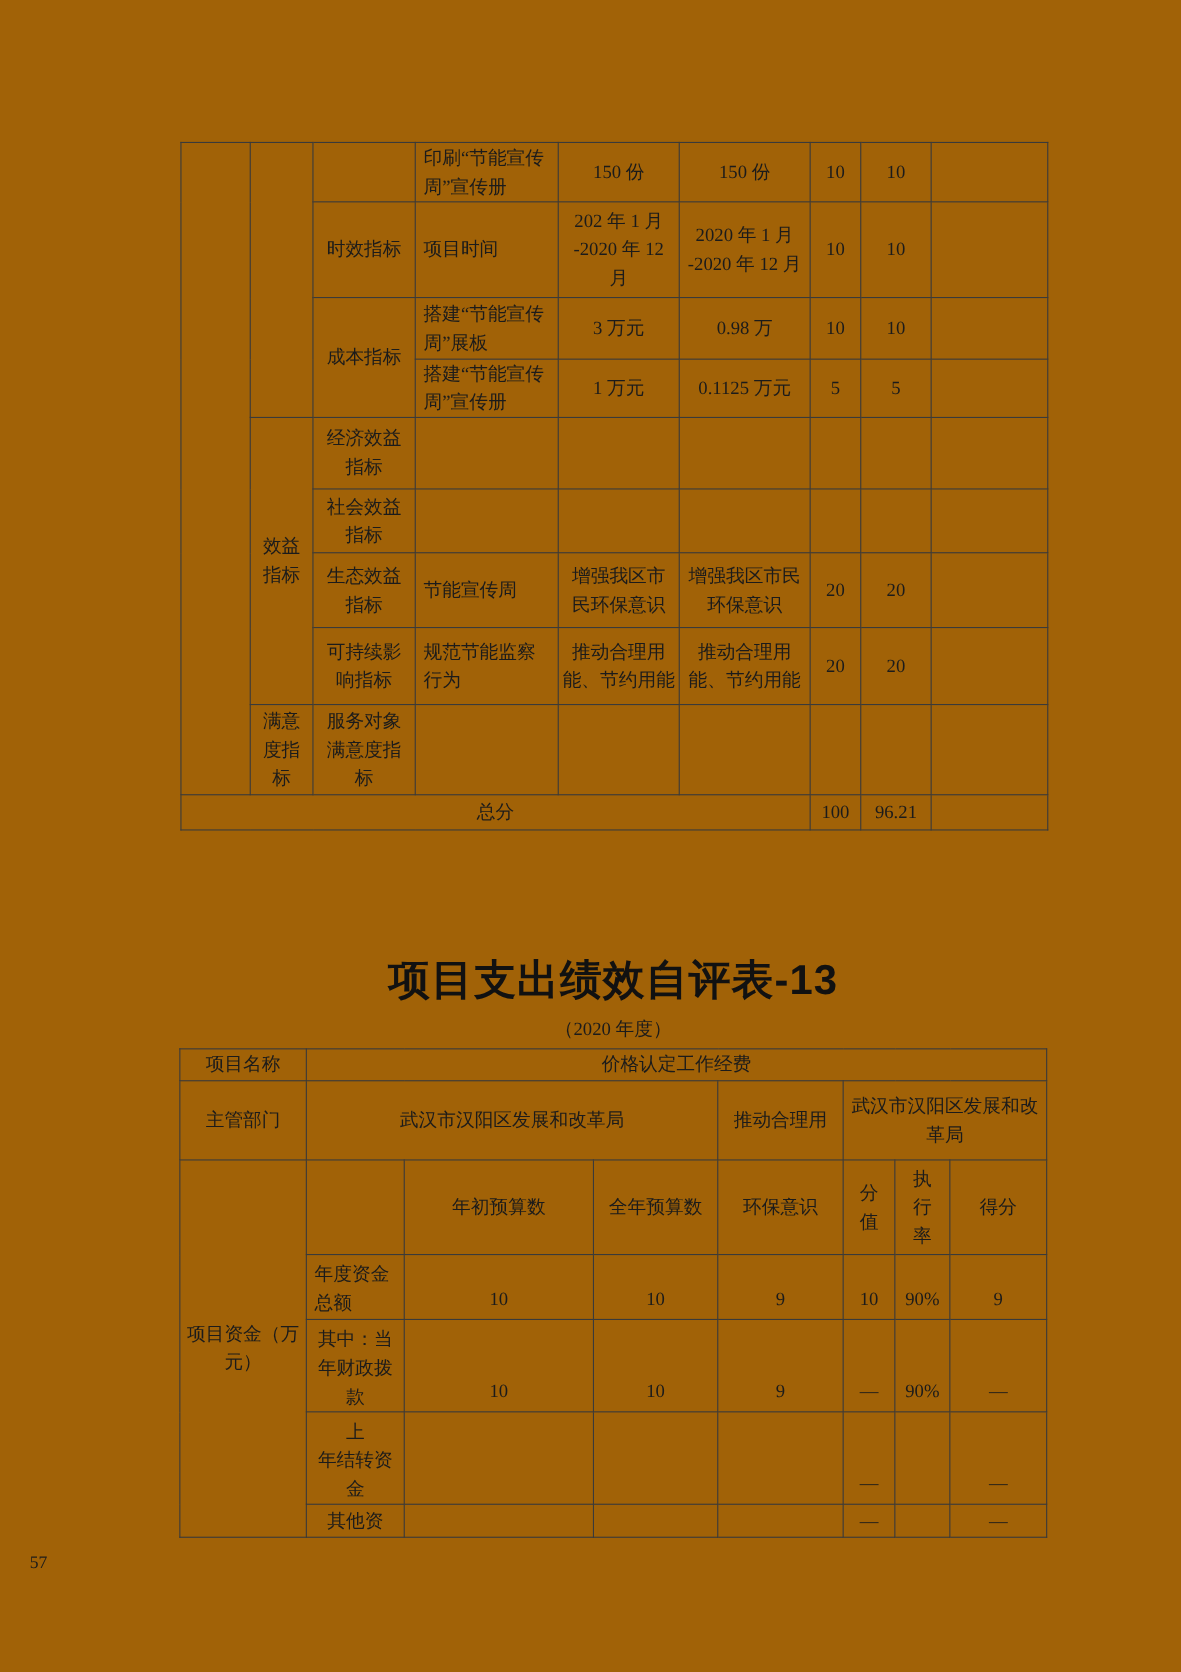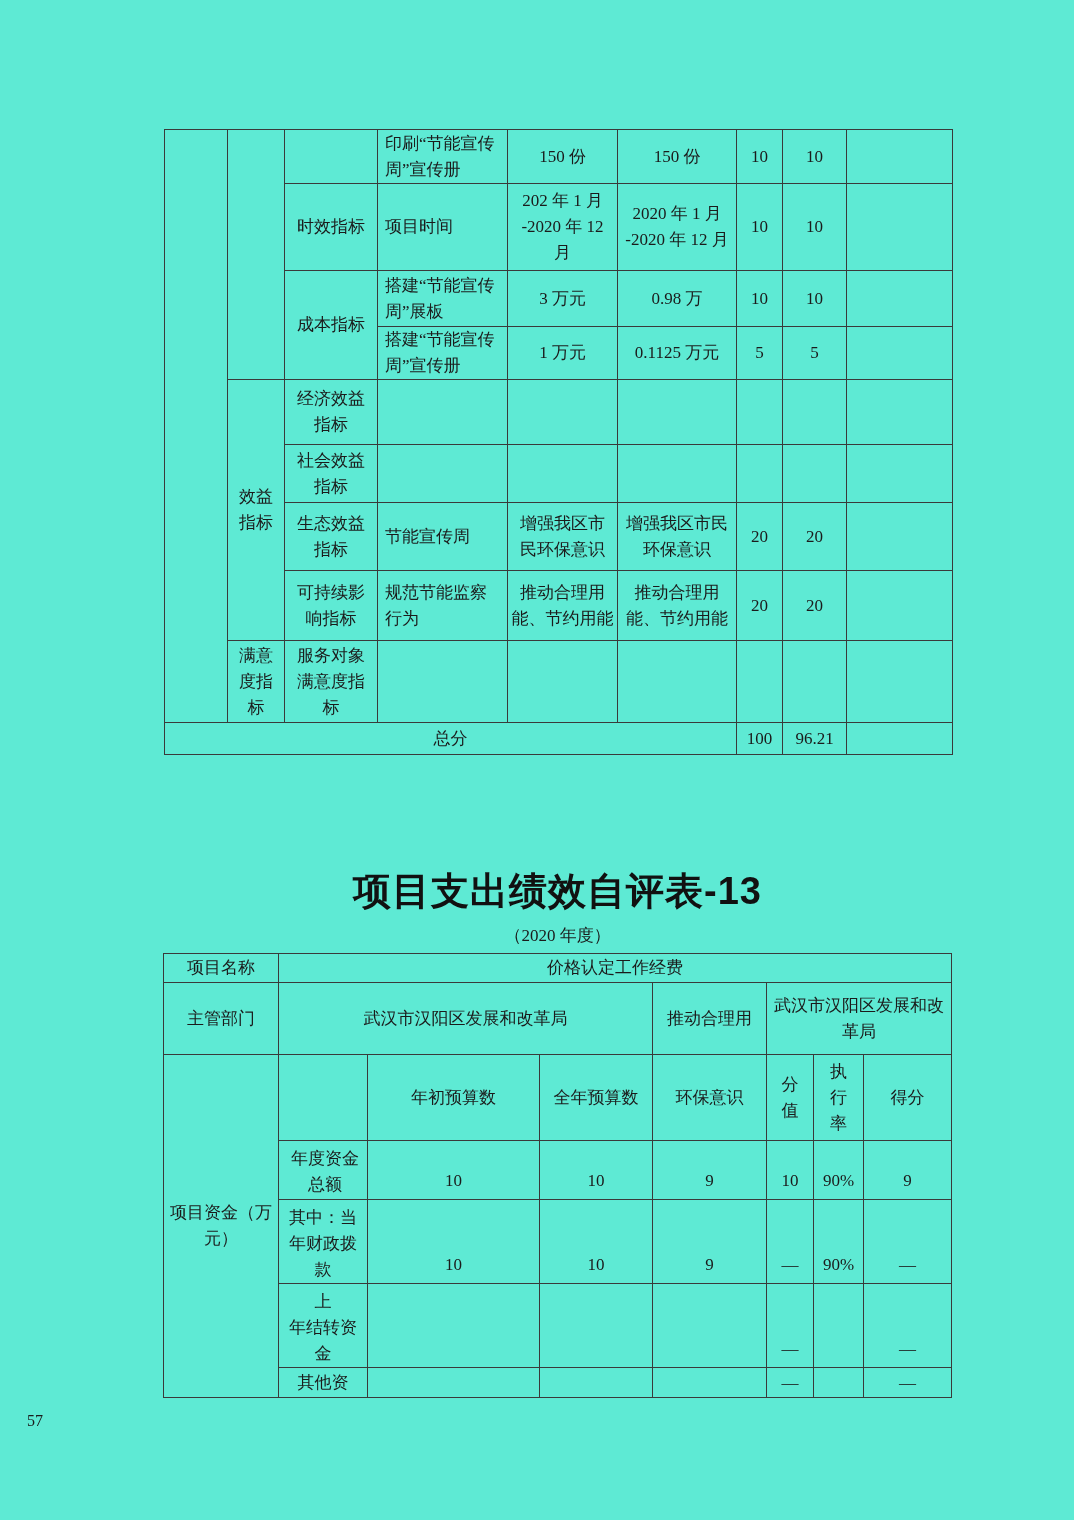--- a/index.html
+++ b/index.html
@@ -1,19 +1,19 @@
 <!DOCTYPE html>
 <html><head>
 <meta charset="utf-8">
 <style>
   html,body{margin:0;padding:0;background:#ffffff;}
   .sheet{
     position:relative;
     width:1074px;height:1520px;
-    background:#5eead4;
+    background:#a16207;
     font-family:"Liberation Serif","DejaVu Serif",serif;
     color:#1b1b1b;
     overflow:hidden;
   }
   table{
     border-collapse:collapse;
     table-layout:fixed;
     position:absolute;
   }
   td{
@@ -25,21 +25,21 @@
     white-space:pre-line;
     padding:0 3px;
     overflow:hidden;
     word-break:break-all;
   }
   
   #table1{left:164px;top:129px;width:789px;}
   
   #table2{left:163px;top:953px;width:789px;padding-left:16px;}
   .al{text-align:left;padding-left:7px;}
-  .vt{vertical-align:top;padding-top:5px;text-align:center;}
+  .vt{vertical-align:top;padding-top:5px;}
   .vb{vertical-align:bottom;padding-bottom:5px;}
   .title{
     position:absolute;left:163px;top:866px;width:789px;
     text-align:center;
     font-family:"Liberation Sans","DejaVu Sans",sans-serif;
     font-weight:bold;
     font-size:38px;
     letter-spacing:1px;
     color:#111;
   }

